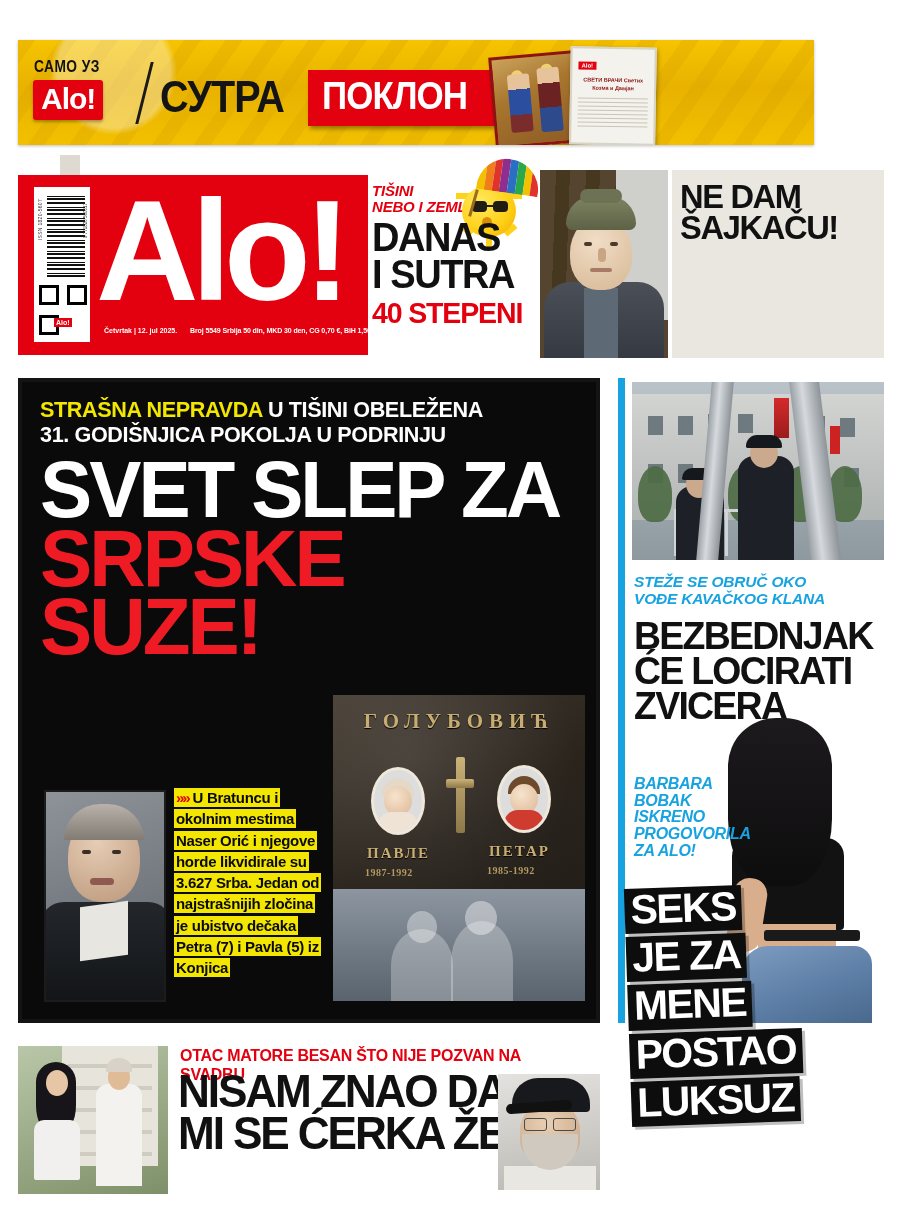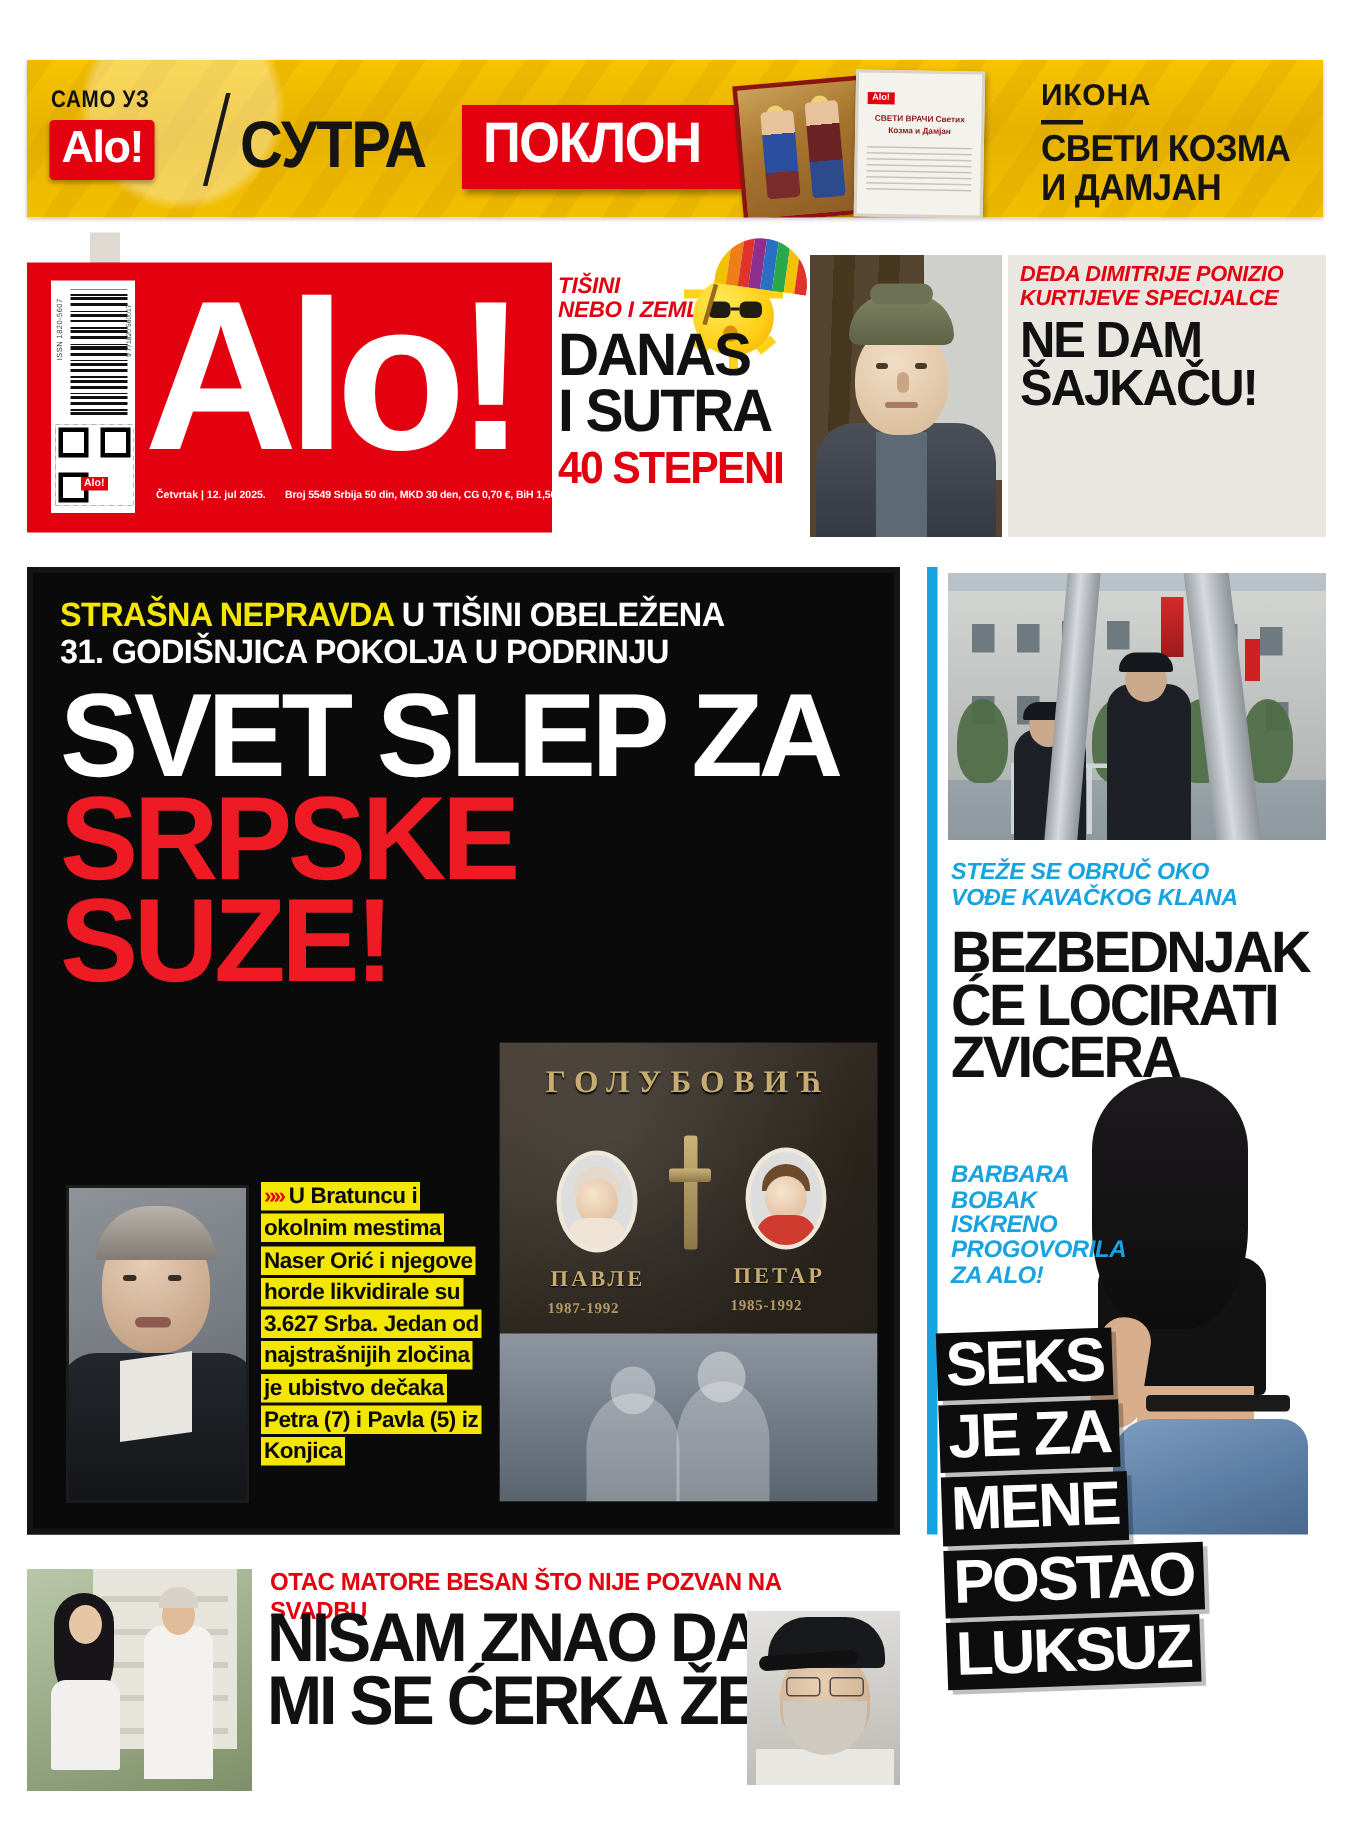--- a/index.html
+++ b/index.html
@@ -6,21 +6,21 @@
   html,body{margin:0;padding:0;background:#ffffff;}
   body{
     width:900px;height:1226px;
     font-family:"Liberation Sans","DejaVu Sans",sans-serif;
     overflow:hidden;position:relative;
   }
   .page{position:relative;width:900px;height:1226px;background:#fff;overflow:hidden;}
 
   
   .promo{
-    position:absolute;left:18px;top:40px;width:864px;height:105px;
+    position:absolute;left:18px;top:40px;width:796px;height:105px;
     background:
       radial-gradient(circle at 12% 30%, rgba(255,255,255,.35) 0 8%, rgba(255,255,255,0) 9%),
       repeating-linear-gradient(125deg, rgba(214,160,0,.28) 0 14px, rgba(255,205,0,0) 14px 34px),
       linear-gradient(180deg,#f6c400 0%,#e8b200 45%,#f2c000 100%);
     box-shadow:0 1px 3px rgba(0,0,0,.25);
     overflow:hidden;
   }
   .promo-inner{position:absolute;inset:0;}
   .samo-uz{
     position:absolute;left:16px;top:18px;width:110px;
@@ -370,26 +370,20 @@
               <i></i>
               <i></i>
               <i></i>
               <i></i>
               <i></i>
               <i></i>
           </div>
         </div>
       </div>
 
-      <div class="ikona-txt">
-        <div class="l1">ИКОНА</div>
-        <div class="rule"></div>
-        <span class="l2">СВЕТИ КОЗМА</span>
-        <span class="l3">И ДАМЈАН</span>
-      </div>
     </div>
   </div>
 
   <div class="mast-tab"></div>
   <div class="masthead">
     <div class="codes">
       <div class="barcode">
         <div class="issn">ISSN 1820-5607</div>
         <div class="bars"></div>
         <div class="ean">9 771820 560017</div>
@@ -448,24 +442,20 @@
     <div class="dp-shirt"></div>
     <div class="dp-head"></div>
     <div class="dp-eye" style="left:44px;top:72px;"></div>
     <div class="dp-eye" style="left:70px;top:72px;"></div>
     <div class="dp-nose"></div>
     <div class="dp-mouth"></div>
     <div class="dp-cap"></div>
   </div>
 
   <div class="dedanews">
-    <div class="kick">
-      <span>DEDA DIMITRIJE PONIZIO</span><br>
-      <span>KURTIJEVE SPECIJALCE</span>
-    </div>
     <div class="hl">
       <span>NE DAM</span><br>
       <span>ŠAJKAČU!</span>
     </div>
   </div>
 
   <div class="mainbox">
     <div class="main-kick">
       <em>STRAŠNA NEPRAVDA</em><span> U TIŠINI OBELEŽENA</span><br>
       <span>31. GODIŠNJICA POKOLJA U PODRINJU</span>

